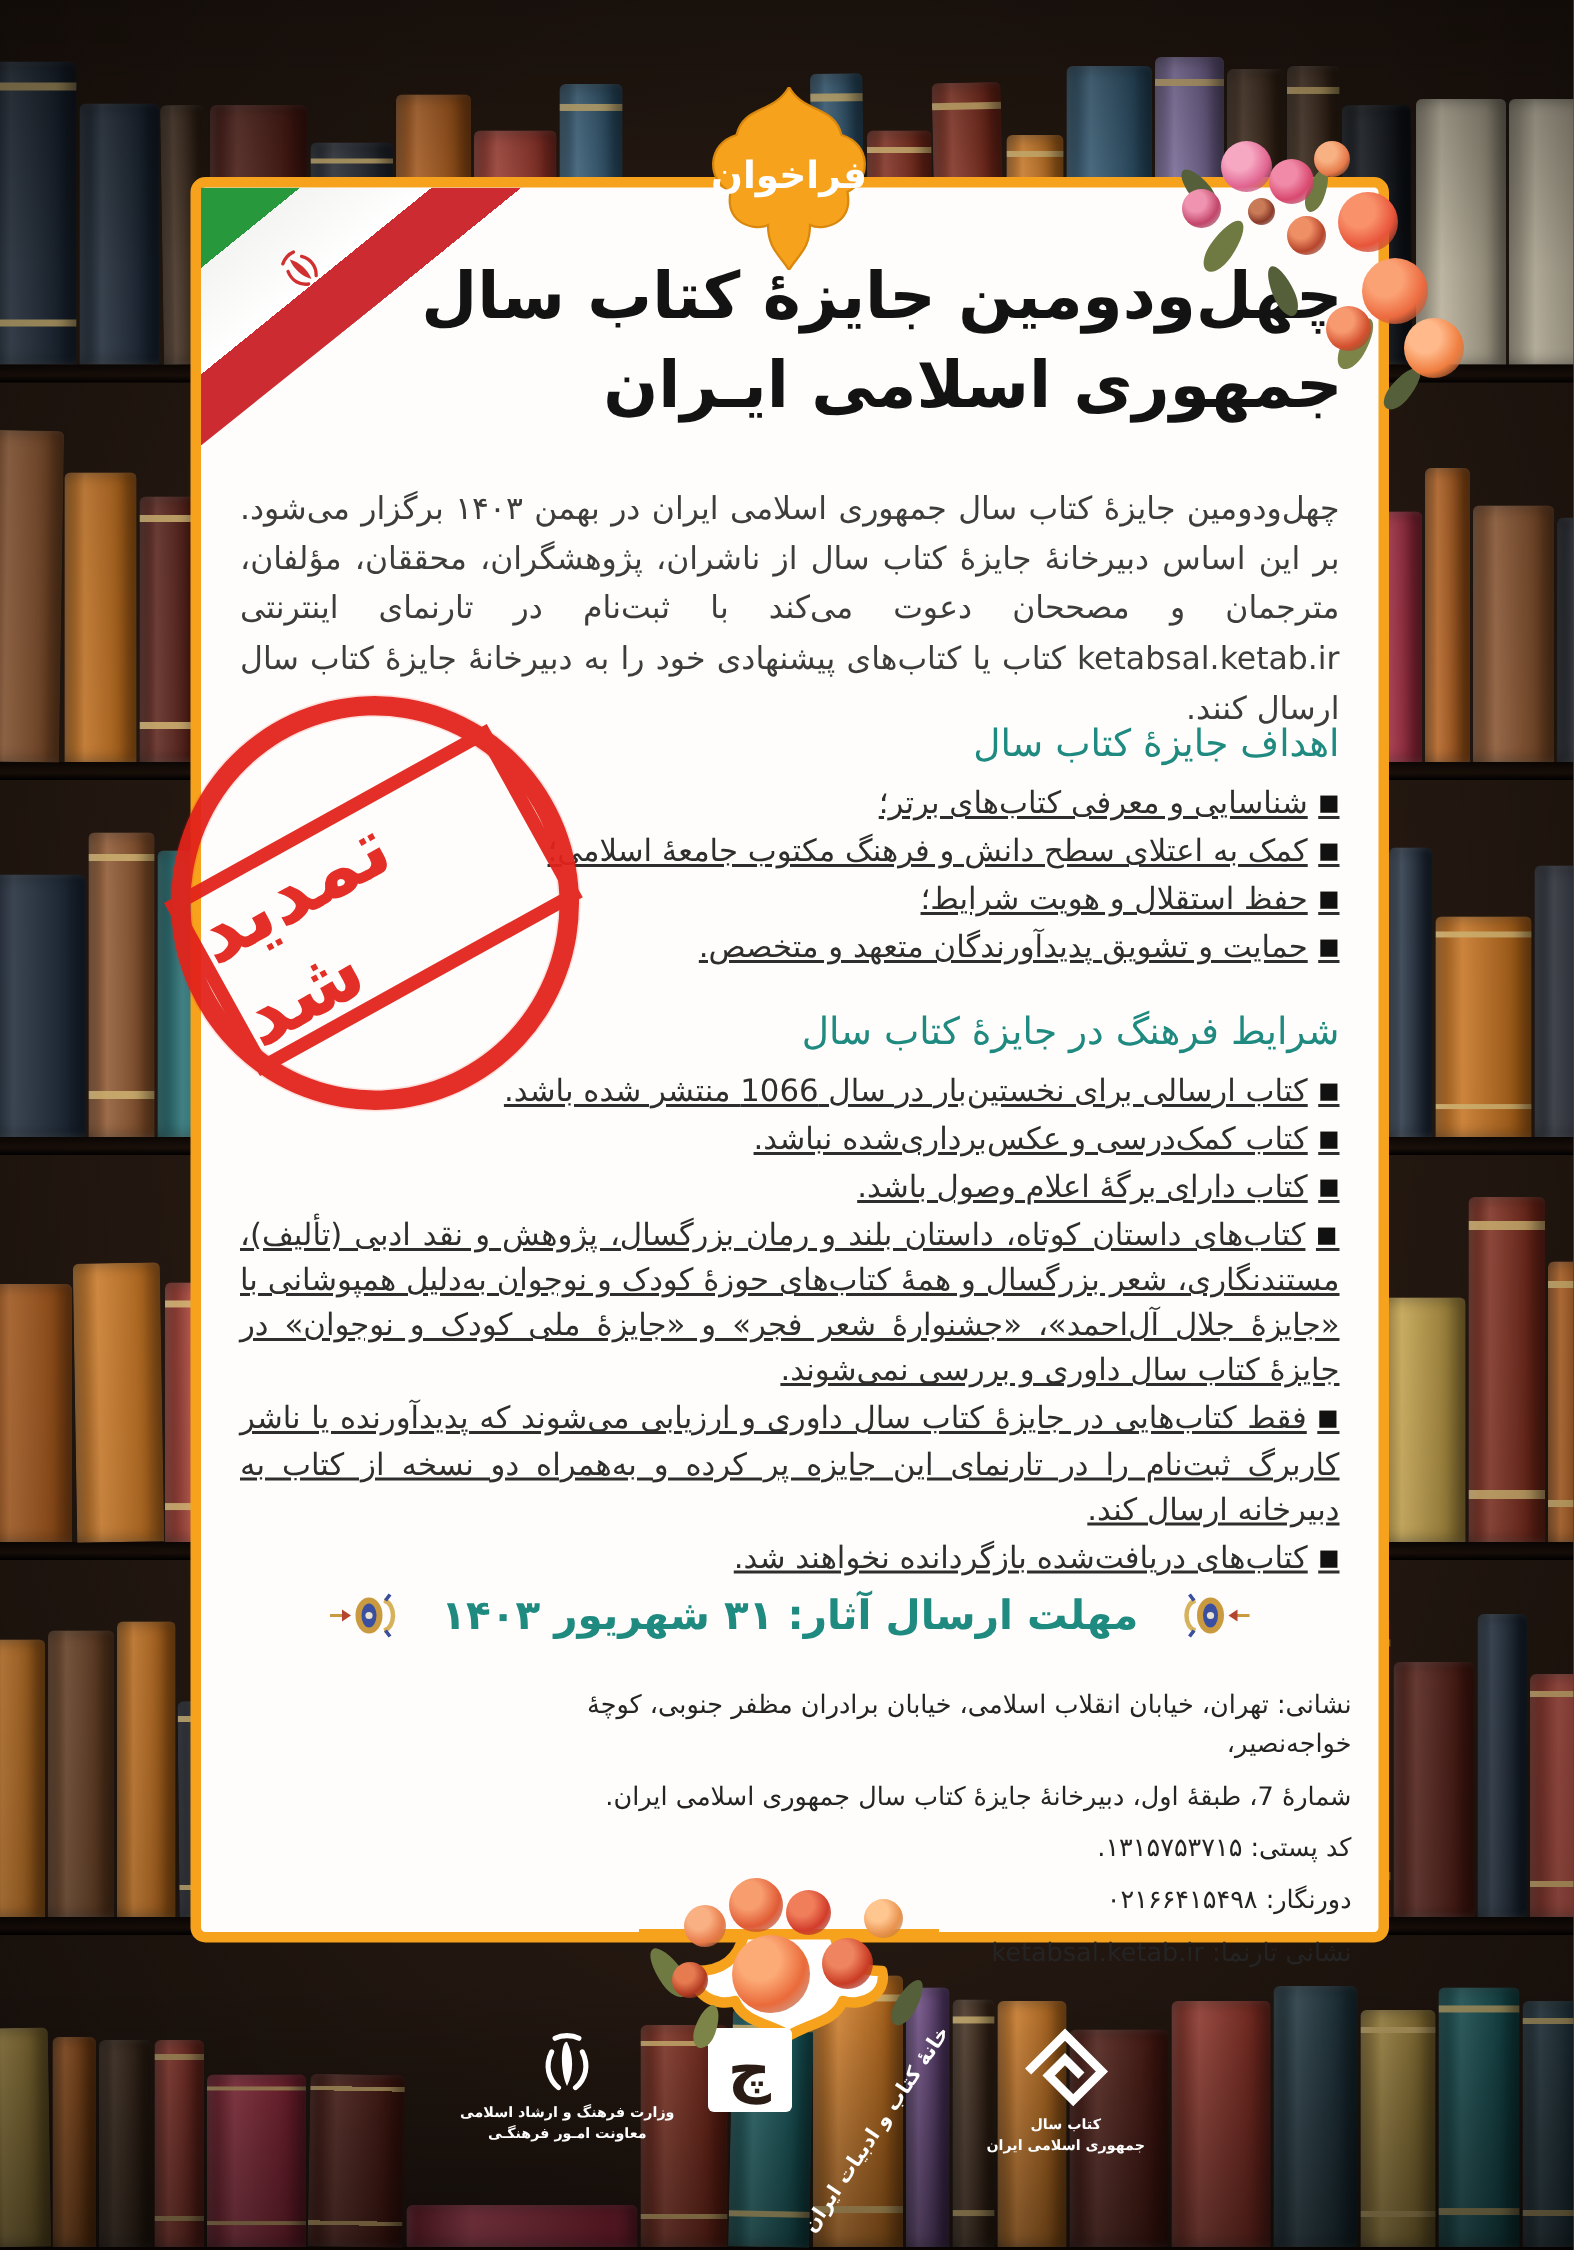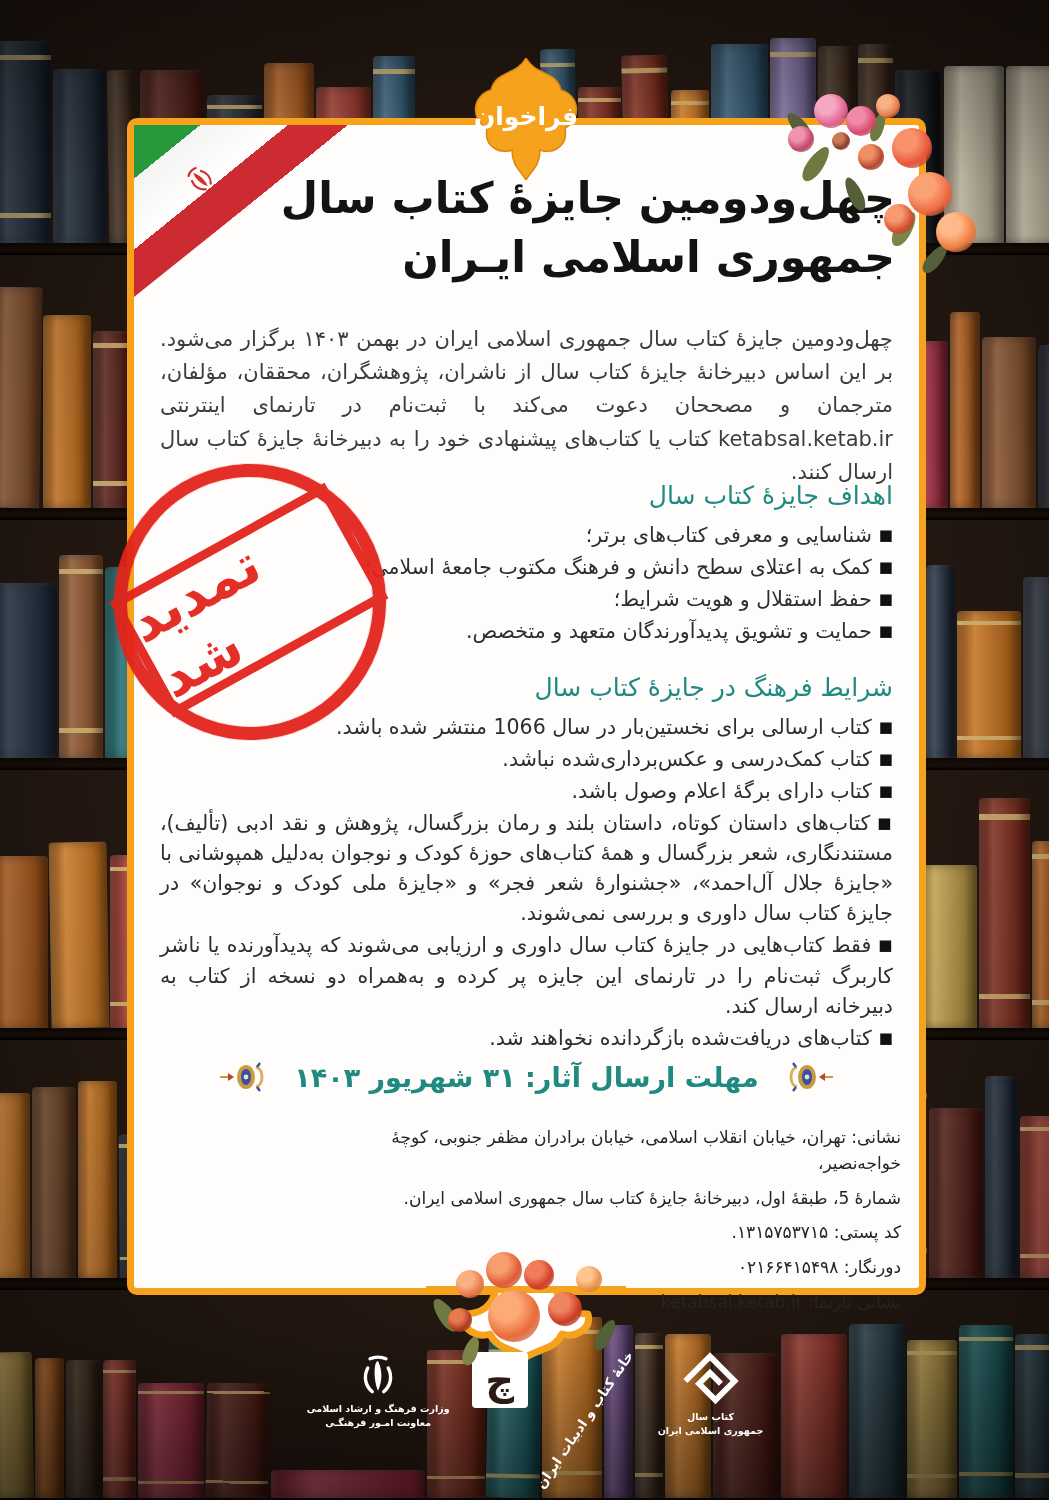--- a/index.html
+++ b/index.html
@@ -37,21 +37,21 @@
     font-size:43px;font-weight:bold;line-height:1.38;letter-spacing:-1px;white-space:nowrap;}
 
   
   .intro{position:absolute;top:198px;right:26px;left:26px;font-size:21px;line-height:1.58;
     color:#3d3d3d;text-align:justify;}
 
   
   .sections{position:absolute;top:356px;right:26px;left:26px;}
   .sec-heading{color:var(--teal,#1e8a80);font-size:25px;font-weight:normal;margin:0 0 10px 0;}
   .sec-list{list-style:none;margin:0 0 26px 0;padding:0;}
-  .sec-list li{font-size:20.5px;line-height:1.47;color:#2e2e2e;text-align:justify;margin:2px 0;}
+  .sec-list li{font-size:20.5px;line-height:1.47;color:#2e2e2e;text-align:justify;margin:2px 0;text-decoration:underline;}
   .bullet-sq{color:#111;font-size:15px;margin-left:7px;position:relative;top:-2px;}
 
   
   .stamp{position:absolute;left:112px;top:462px;width:276px;height:280px;z-index:6;opacity:.94;transform:rotate(-2deg);}
   .stamp-circle{position:absolute;inset:2px;border:13px solid var(--red,#e2231a);border-radius:50%;
     box-shadow:0 0 0 1px rgba(226,35,26,.15), inset 0 0 0 1px rgba(226,35,26,.15);}
   .stamp-rect{position:absolute;left:14px;top:72px;width:246px;height:132px;border:9px solid var(--red,#e2231a);
     transform:rotate(-27deg);display:flex;align-items:center;justify-content:center;background:rgba(255,255,255,.0);}
   .stamp-text{color:var(--red,#e2231a);font-size:54px;font-weight:bold;letter-spacing:1px;}
 
@@ -278,21 +278,21 @@
             <ellipse cx="34" cy="18" rx="5" ry="8" fill="#3a4fa0"></ellipse>
             <circle cx="34" cy="18" r="2.4" fill="#e8e2d0"></circle>
             <path d="M24 8 C16 10 16 26 24 28" fill="none" stroke="#d6b25c" stroke-width="3"></path>
             <path d="M20 4 l3 4 M20 32 l3 -4" stroke="#3a4fa0" stroke-width="2.4"></path>
           </g>
         </svg>
       </div>
 
       <div class="contact">
         <div class="row">نشانی: تهران، خیابان انقلاب اسلامی، خیابان برادران مظفر جنوبی، کوچهٔ خواجه‌نصیر،</div>
-        <div class="row">شمارهٔ 5، طبقهٔ اول، دبیرخانهٔ جایزهٔ کتاب سال جمهوری اسلامی ایران.</div>
+        <div class="row">شمارهٔ 7، طبقهٔ اول، دبیرخانهٔ جایزهٔ کتاب سال جمهوری اسلامی ایران.</div>
         <div class="row">کد پستی: ۱۳۱۵۷۵۳۷۱۵.</div>
         <div class="row phone-row">
           <span>دورنگار: ۰۲۱۶۶۴۱۵۴۹۸</span>
         </div>
         <div class="row web-row">نشانی تارنما: ketabsal.ketab.ir</div>
       </div>
     </div>
   </div>
 
   <div class="badge">

